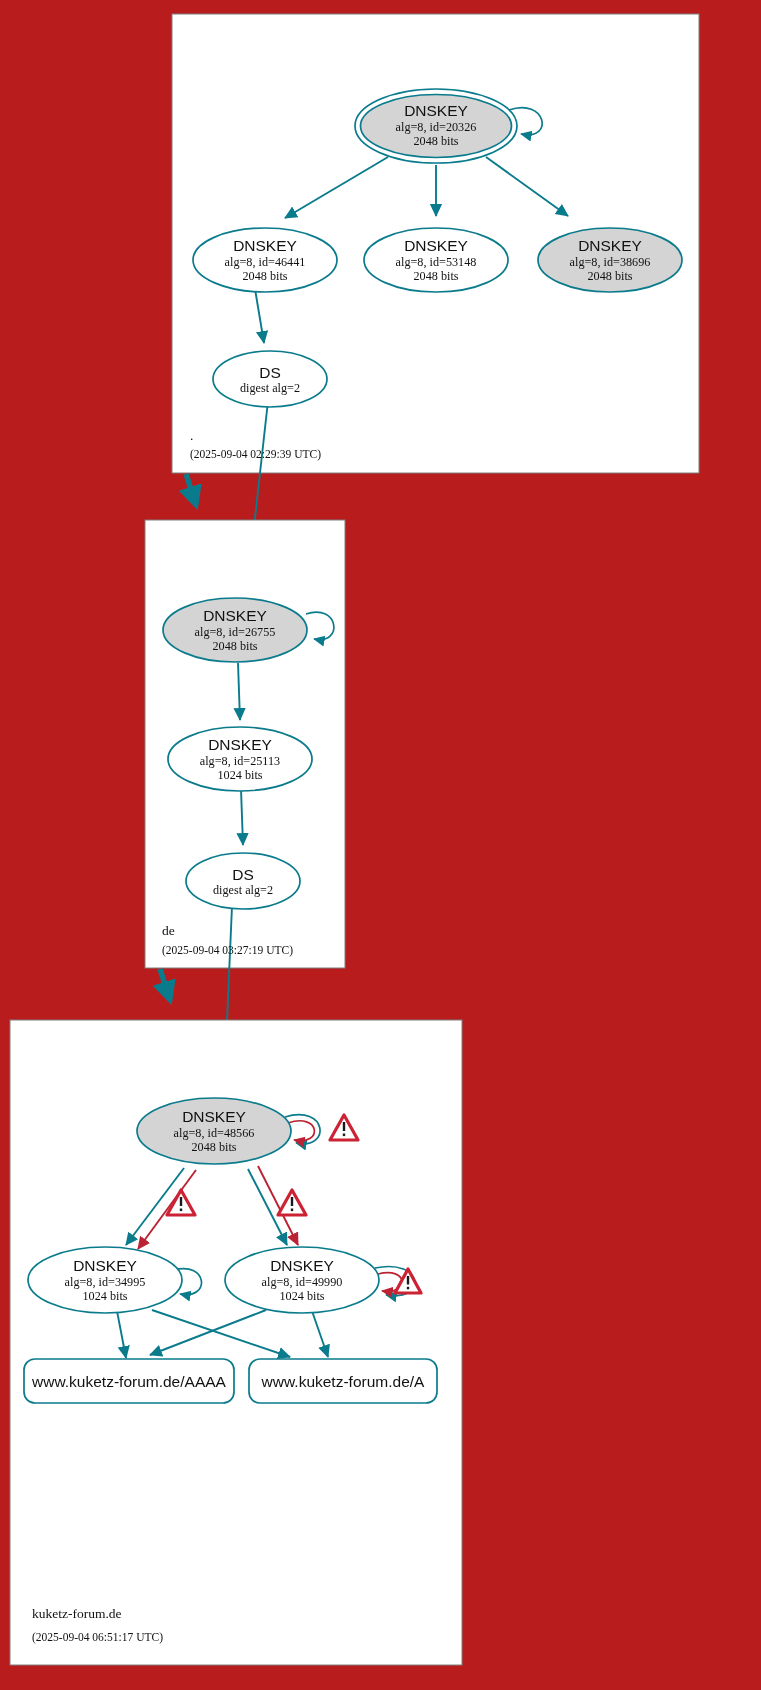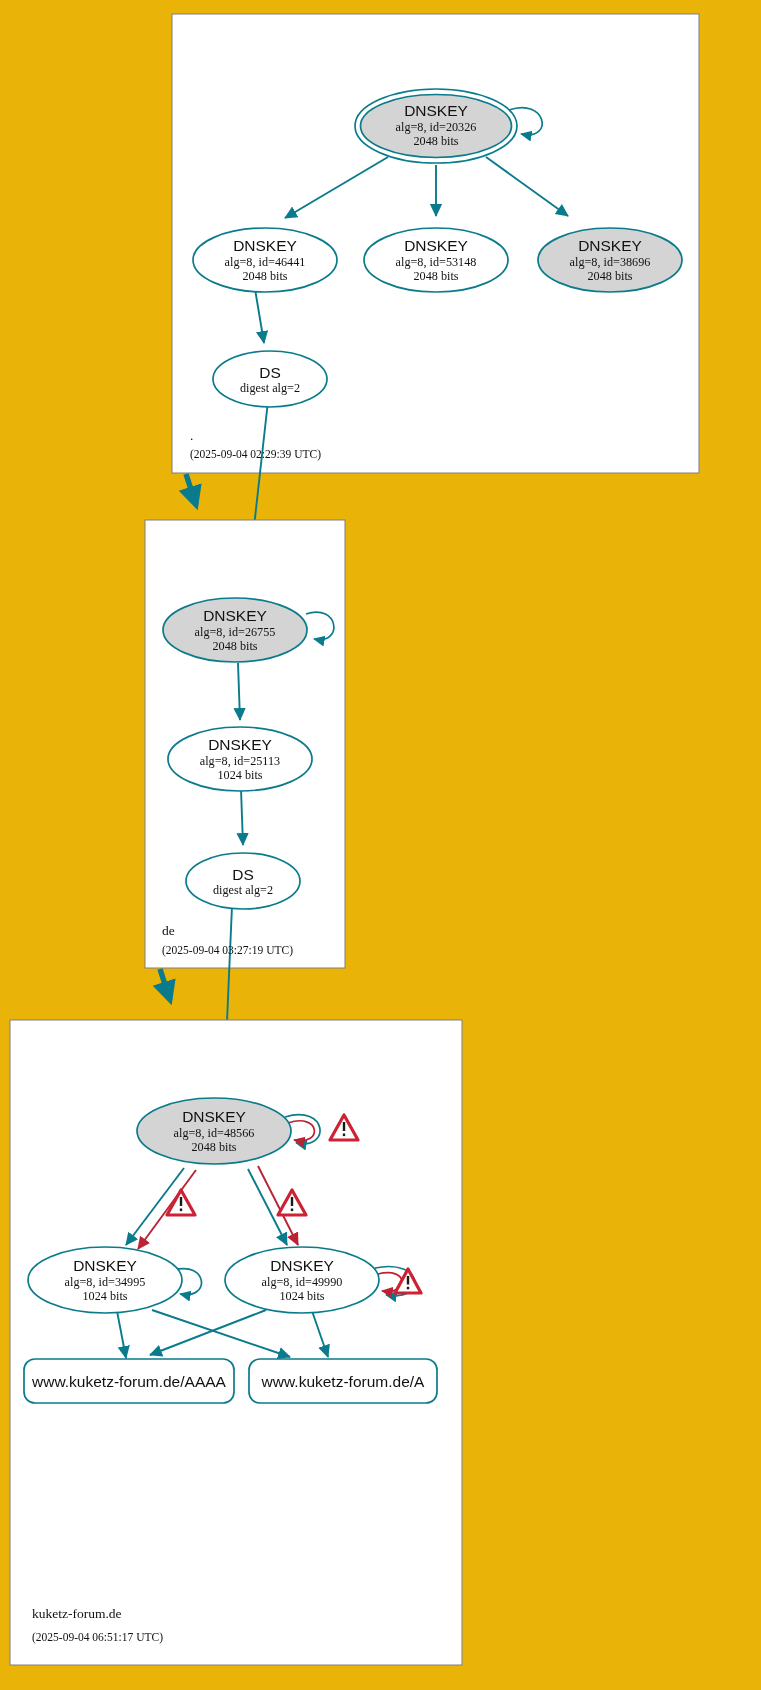--- a/index.html
+++ b/index.html
@@ -7,21 +7,21 @@
     padding: 0;
     background: #ffffff;
   }
   body {
     font-family: "Liberation Sans", sans-serif;
   }
   #stage {
     position: relative;
     width: 761px;
     height: 1690px;
-    background: #eab308;
+    background: #b91c1c;
     overflow: hidden;
   }
   svg#graph {
     position: absolute;
     left: 0;
     top: 0;
     width: 761px;
     height: 1690px;
   }
   .zone-box {

